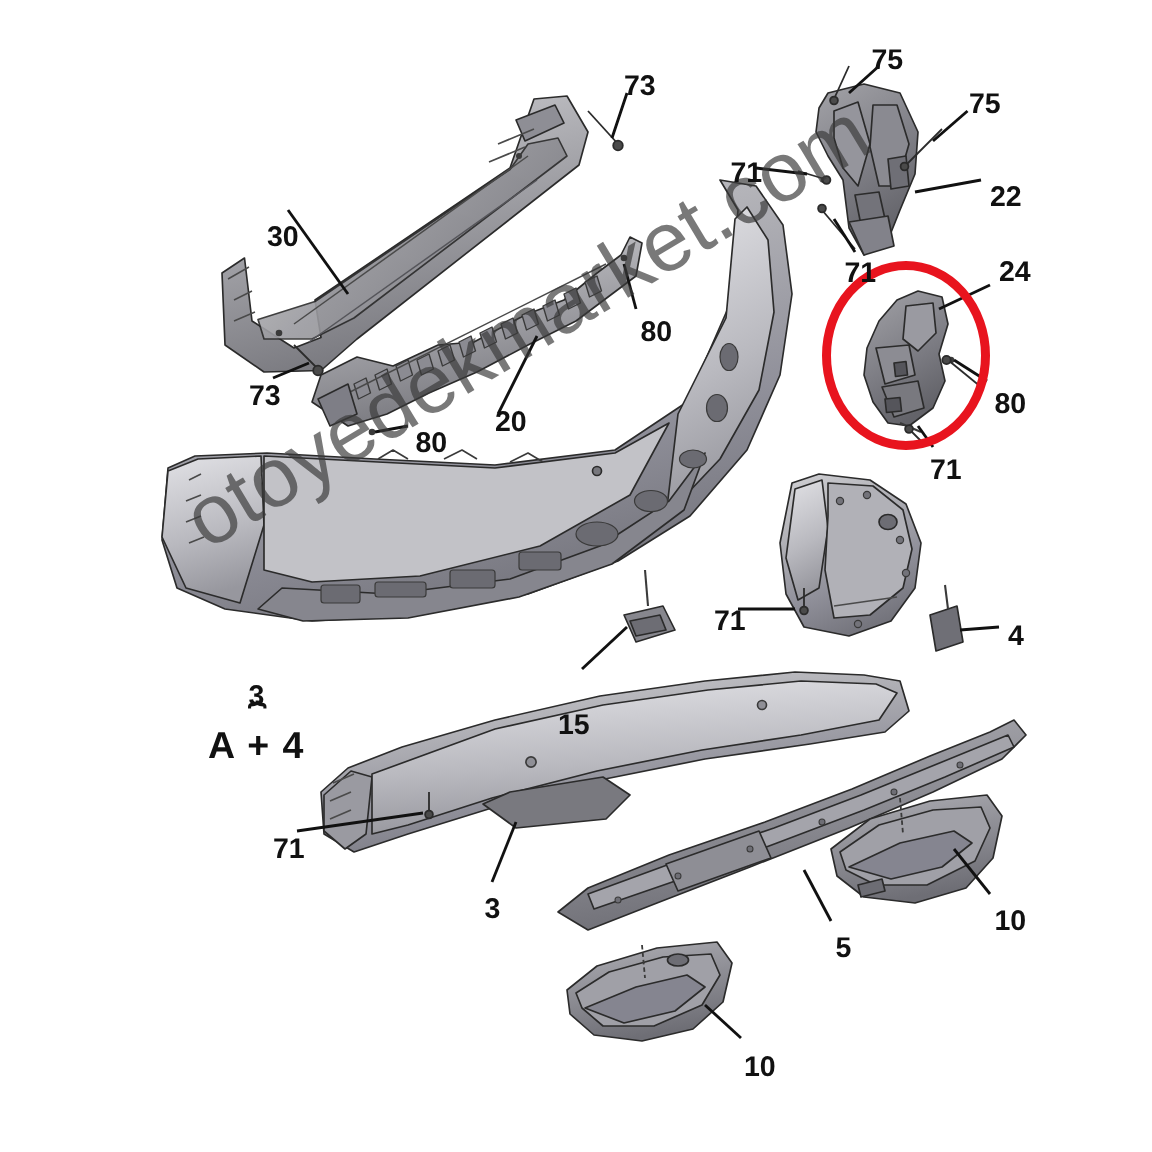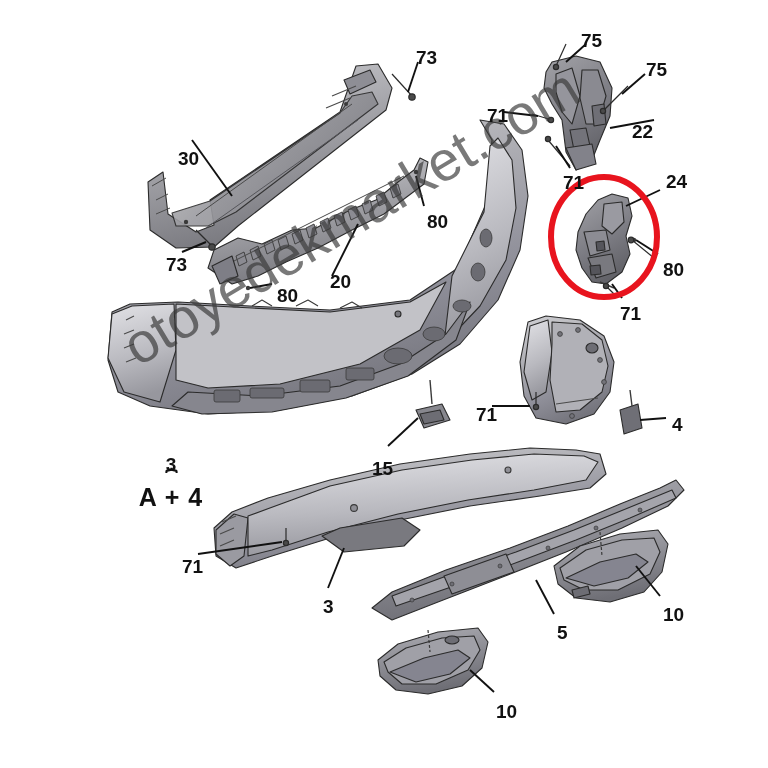--- a/index.html
+++ b/index.html
@@ -318,28 +318,28 @@
   <div id="callout-layer">
       <div class="lbl" style="left: 178px; top: 125px; margin-top: 24px;">30</div>
       <div class="lbl" style="left: 416px; top: 48px;">73</div>
       <div class="lbl" style="left: 166px; top: 255px;">73</div>
       <div class="lbl" style="left: 427px; top: 212px;">80</div>
       <div class="lbl" style="left: 277px; top: 286px;">80</div>
       <div class="lbl" style="left: 330px; top: 272px;">20</div>
       <div class="lbl" style="left: 581px; top: 31px;">75</div>
       <div class="lbl" style="left: 646px; top: 60px;">75</div>
       <div class="lbl" style="left: 487px; top: 106px;">71</div>
-      <div class="lbl" style="left: 632px; top: 122px;">22</div>
+      <div class="lbl" style="left: 660px; top: 122px;">22</div>
       <div class="lbl" style="left: 563px; top: 173px;">71</div>
       <div class="lbl" style="left: 666px; top: 172px;">24</div>
       <div class="lbl" style="left: 663px; top: 260px;">80</div>
       <div class="lbl" style="left: 620px; top: 304px;">71</div>
       <div class="lbl" style="left: 476px; top: 405px;">71</div>
       <div class="lbl" style="left: 672px; top: 415px;">4</div>
-      <div class="lbl" style="left: 372px; top: 459px;">15</div>
+      <div class="lbl" style="left: 372px; top: 474px;">15</div>
       <div class="lbl" style="left: 182px; top: 557px;">71</div>
       <div class="lbl" style="left: 323px; top: 597px;">3</div>
       <div class="lbl" style="left: 557px; top: 623px;">5</div>
       <div class="lbl" style="left: 663px; top: 605px;">10</div>
       <div class="lbl" style="left: 496px; top: 702px;">10</div>
     </div>
 
 </div>
 
 </body></html>

